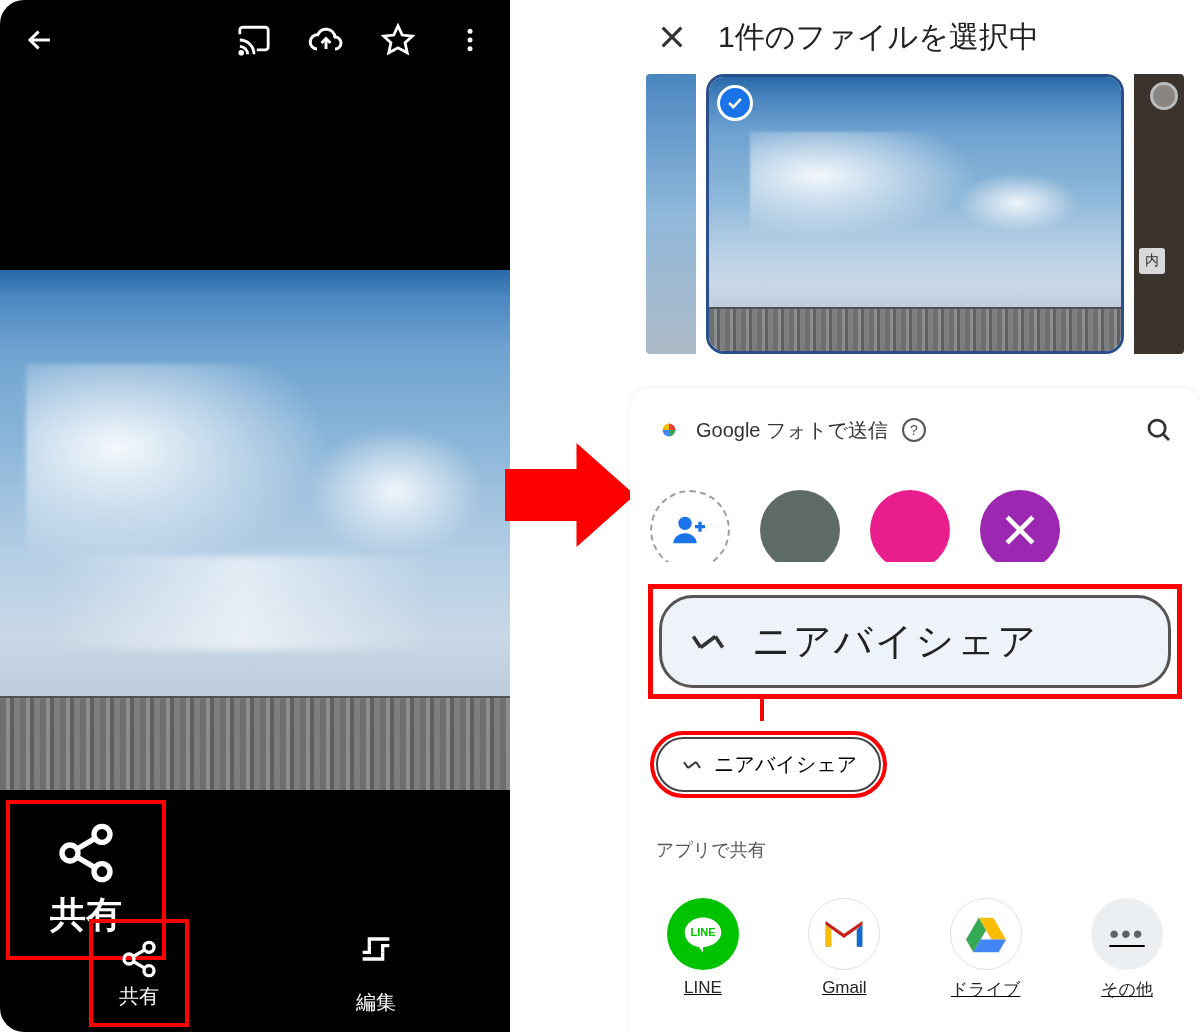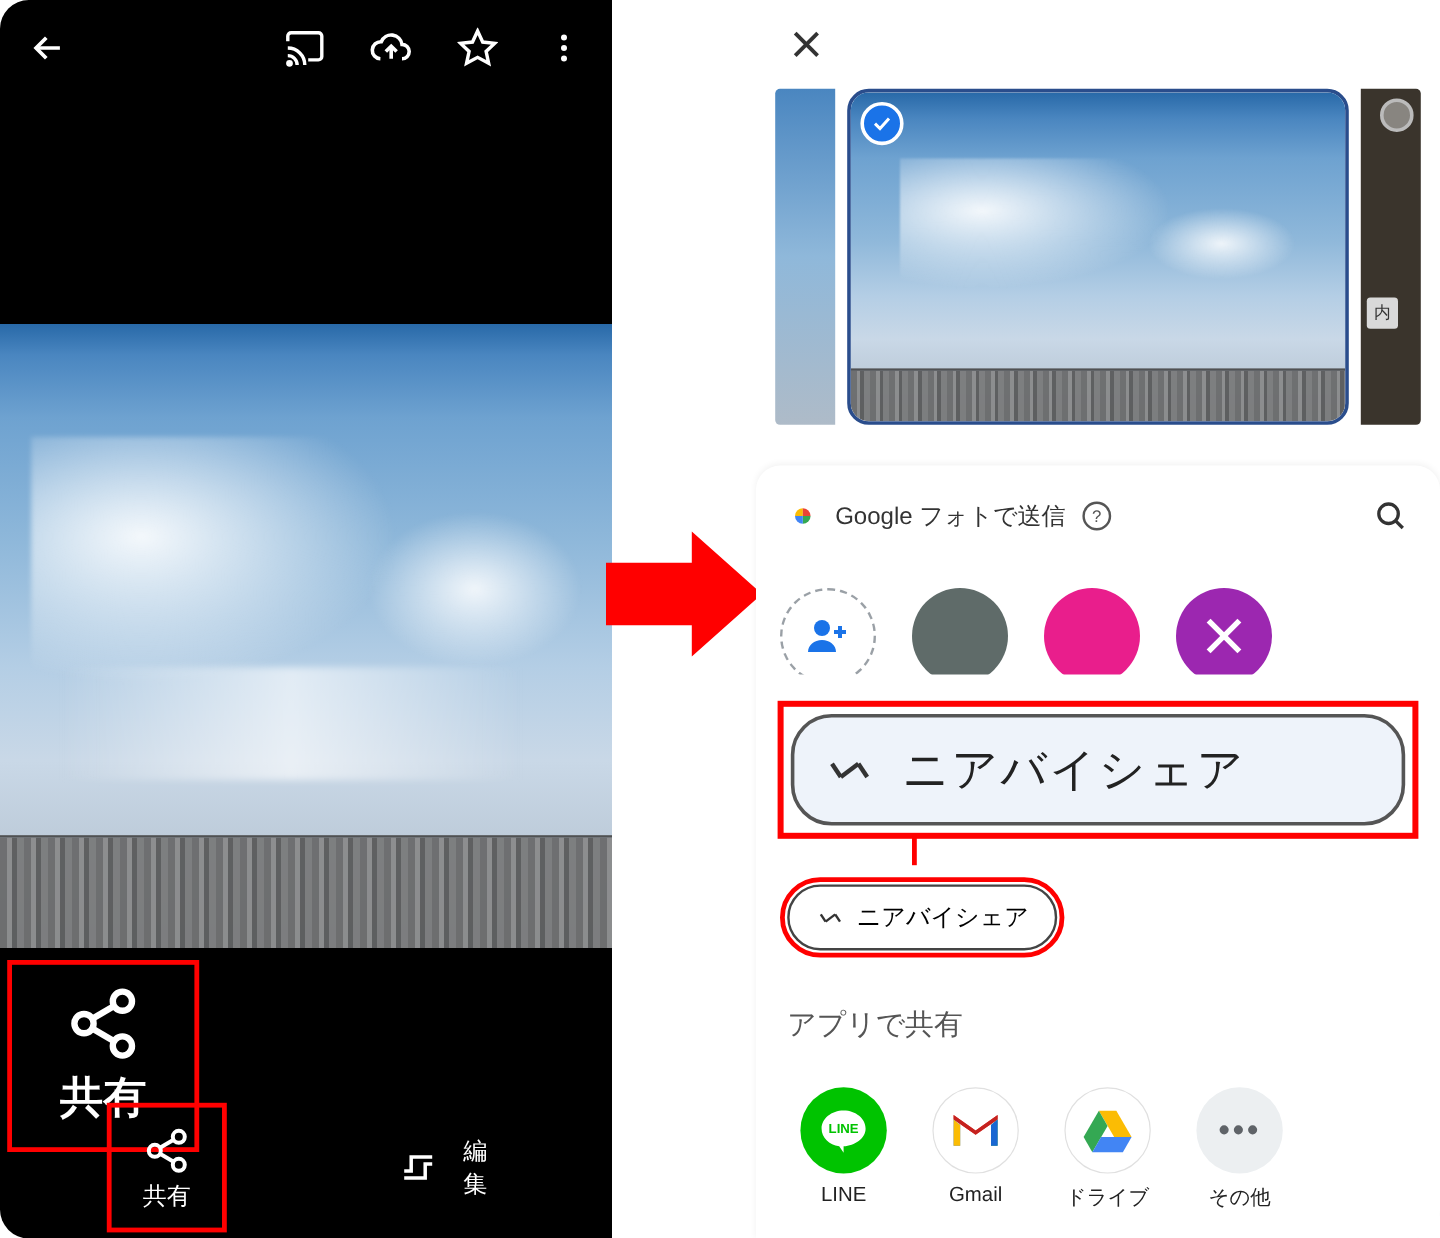--- a/index.html
+++ b/index.html
@@ -14,21 +14,21 @@
 .photo-area { position: relative; height: 520px; margin-top: 190px; width: 100%; background: linear-gradient(to bottom, #2869a8 0%, #4a86c0 5%, #6ea2d0 15%, #8fb8da 35%, #b4cee5 55%, #c9d8e7 70%, #aebbc8 100%); overflow: hidden; }
 .photo-area .cloud1 { position: absolute; top: 18%; left: 5%; width: 60%; height: 40%; background: radial-gradient(ellipse at 30% 40%, rgba(255,255,255,0.9), rgba(255,255,255,0) 70%); filter: blur(2px);}
 .photo-area .cloud2 { position: absolute; top: 30%; right: 5%; width: 35%; height: 25%; background: radial-gradient(ellipse at 50% 50%, rgba(255,255,255,0.85), rgba(255,255,255,0) 70%); filter: blur(2px);}
 .photo-area .cloud3 { position: absolute; top: 55%; left: 10%; width: 75%; height: 18%; background: linear-gradient(90deg, rgba(255,255,255,0) 0%, rgba(255,255,255,0.6) 50%, rgba(255,255,255,0) 100%); filter: blur(3px);}
 .photo-area .skyline { position: absolute; bottom: 0; width: 100%; height: 18%; background: repeating-linear-gradient(90deg, #666 0 6px, #888 6px 10px, #555 10px 14px, #777 14px 20px); border-top: 2px solid #444; opacity: 0.9;}
 
 .share-callout { position: absolute; left: 6px; top: 800px; width: 160px; height: 160px; border: 4px solid #ff0000; background: #000; display: flex; flex-direction: column; align-items: center; justify-content: center; gap: 6px; }
 .share-callout-text { font-size: 36px; font-weight: 600; }
 
 .left-bottom-bar { position: absolute; bottom: 0; height: 115px; width: 100%; display: flex; justify-content: space-around; align-items: center; padding: 0 18px 4px; }
-.bottom-item { display: flex; flex-direction: row; align-items: center; gap: 20px; width: 90px; }
+.bottom-item { display: flex; flex-direction: column; align-items: center; gap: 20px; width: 90px; }
 .bottom-item-label { font-size: 20px; font-weight: 500; }
 .bottom-share-highlight { border: 4px solid #ff0000; padding: 6px 4px 2px; width: 100px; height: 108px; display:flex; flex-direction:column; align-items:center; justify-content:center; gap:4px;}
 
 
 .arrow-col { flex: 0 0 120px; display: flex; align-items: center; justify-content: center; position: relative; }
 .arrow { position: absolute; left: -5px; top: 430px; }
 
 
 .right-screen { flex: 1; height: 1032px; background: #fff; display: flex; flex-direction: column; position: relative; }
 
@@ -63,22 +63,22 @@
 
 .nearby-zoom { margin: 4px 18px 0; border: 5px solid #ff0000; padding: 6px; }
 .nearby-zoom-inner { border: 3px solid #555; border-radius: 34px; padding: 18px 24px; display: flex; align-items: center; gap: 22px; background: #eef3fa; }
 .nearby-zoom-text { font-size: 38px; font-weight: 500; letter-spacing: 2px; color: #222; }
 
 .chips-row { display: flex; gap: 18px; padding: 20px 26px 10px; align-items: center; position:relative;}
 .chip { border: 2px solid #444; border-radius: 28px; padding: 12px 22px; display: flex; align-items: center; gap: 10px; font-size: 20px; font-weight: 500; }
 .chip-highlight { outline: 4px solid #ff0000; outline-offset: 2px; }
 .vert-conn { position:absolute; left:130px; top:-20px; width:4px; height:24px; background:#ff0000;}
 
-.app-share-label { padding: 18px 26px 8px; font-size: 24px; color: #555; }
-.apps-row { display: flex; justify-content: flex-start; padding: 10px 18px 20px; }
+.app-share-label { padding: 18px 26px 8px; font-size: 18px; color: #555; }
+.apps-row { display: flex; justify-content: space-between; padding: 10px 18px 20px; text-decoration: underline; }
 .app-item { display: flex; flex-direction: column; align-items: center; gap: 8px; width: 110px; }
 .app-circle { width: 72px; height: 72px; border-radius: 50%; display: flex; align-items: center; justify-content: center; }
 .app-label { font-size: 17px; color: #222; }
 
 .line-bg { background: #00c300; }
 .gmail-bg { background: #fff; border: 1px solid #e0e0e0; }
 .drive-bg { background: #fff; border: 1px solid #e0e0e0; }
 .more-bg { background: #eceff1; color: #5f6368; font-size: 28px; letter-spacing: 2px;}
 
 svg { display: block; }
@@ -174,20 +174,21 @@
 </div>
 
 <div class="right-screen">
   <div class="right-header">
     <div>
       <svg width="32" height="32" viewBox="0 0 24 24" stroke="#333" stroke-width="2.4">
           <line x1="5" y1="5" x2="19" y2="19"></line>
           <line x1="19" y1="5" x2="5" y2="19"></line>
         </svg>
     </div>
+    <div class="right-header-title">1件のファイルを選択中</div>
   </div>
 
   <div class="thumb-strip">
     <div class="thumb-left-sliver"></div>
     <div class="thumb-main">
       <div class="sky"></div>
         <div class="cloud1"></div>
         <div class="cloud2"></div>
         <div class="skyline"></div>
       <div class="check-badge">

